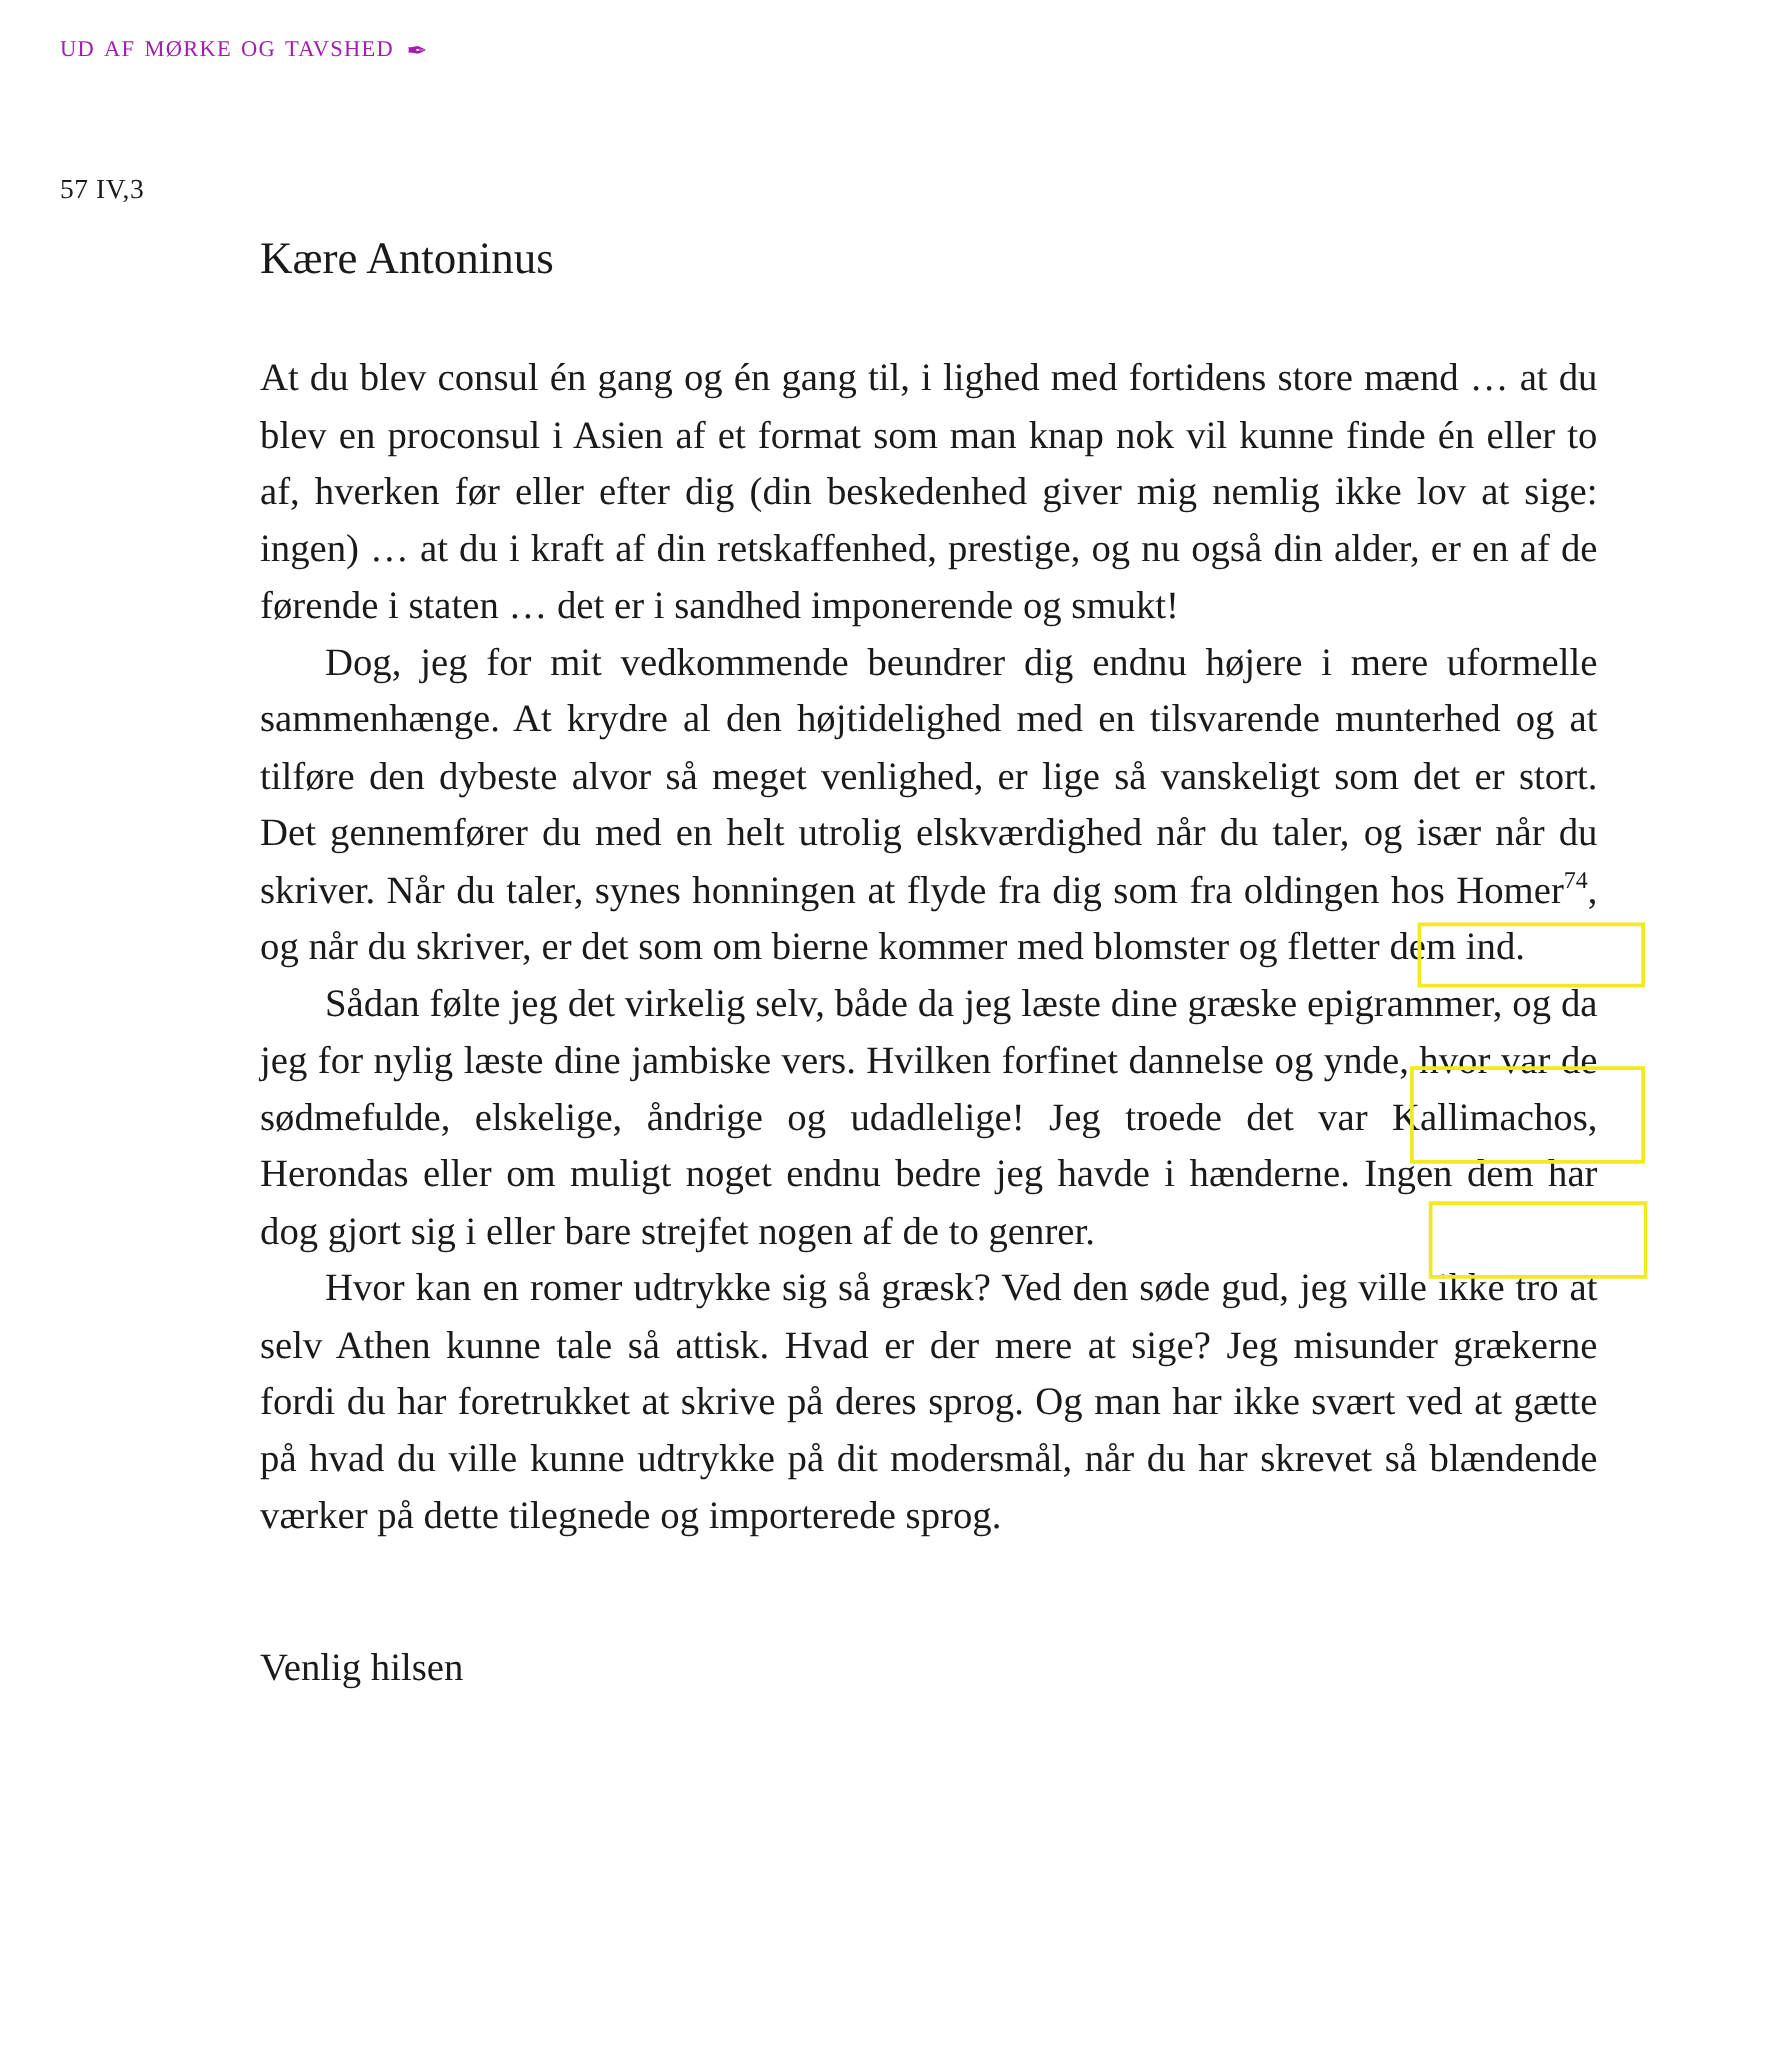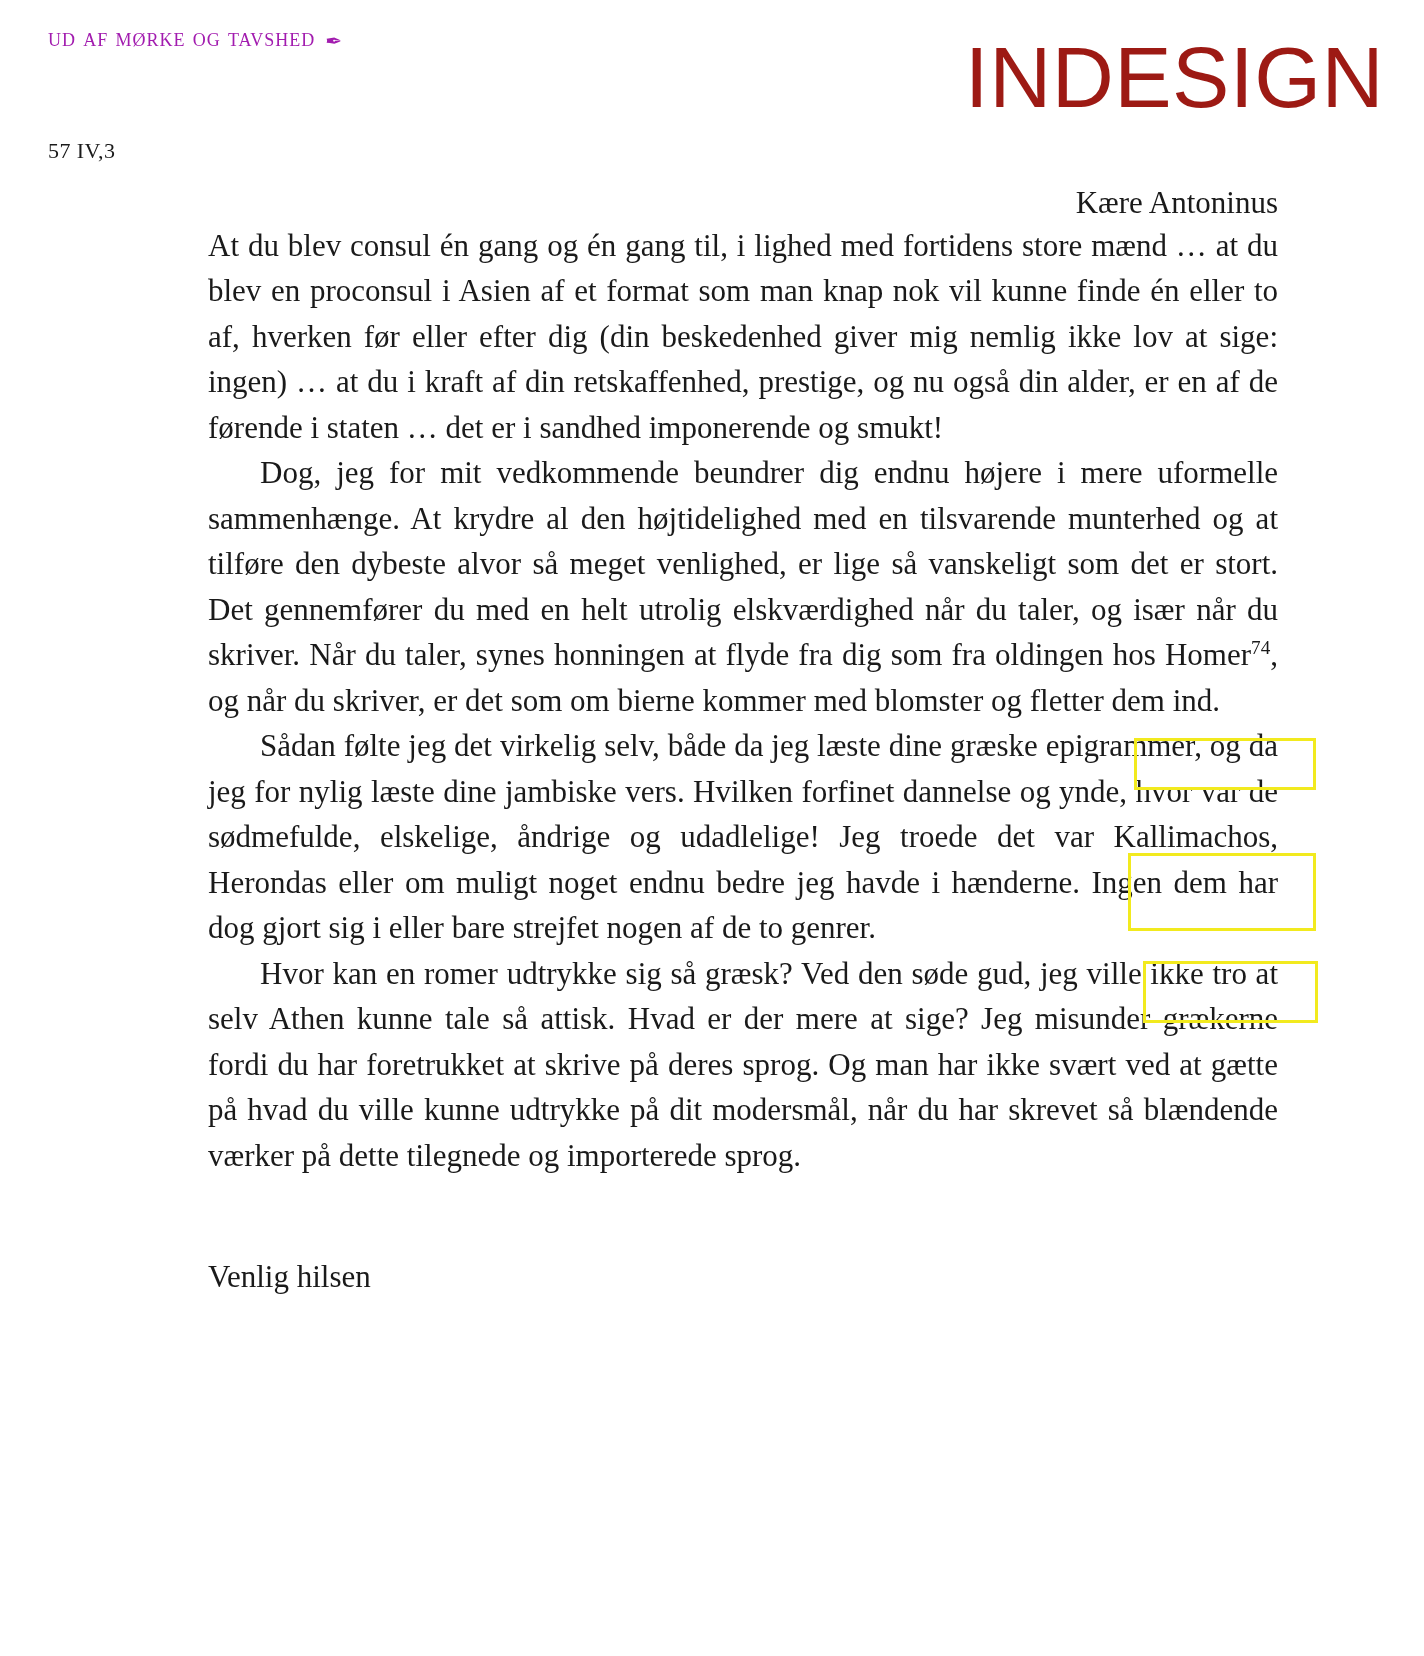--- a/index.html
+++ b/index.html
@@ -78,35 +78,35 @@
   }
 
   .headline {
     font-size: 31px;
     line-height: 1.25;
     margin: 0 0 0 0;
     font-weight: 400;
   }
 
   .salutation {
-    font-size: 31px;
+    font-size: 36px;
     line-height: 1.25;
     margin: 58px 0 0 0;
-    text-align: right;
   }
 
   p.body {
     font-size: 31px;
     line-height: 45.5px;
     margin: 0;
     text-align: justify;
     text-justify: inter-word;
     hyphens: manual;
   }
   p.body.first {
+    margin-top: 50px;
   }
   p.body.indent {
     text-indent: 52px;
     font-family: Liberation Serif, serif;
   }
 
   .signoff {
     font-size: 31px;
     line-height: 45.5px;
     margin-top: 76px;
@@ -130,21 +130,20 @@
 </style>
 </head>
 <body>
 
 <div class="page">
 
   <div class="running-head">
     <span>Ud af mørke og tavshed</span><span class="quill-icon">✒</span>
   </div>
 
-  <div class="brand">INDESIGN</div>
 
   <div class="marginalia">57 IV,3</div>
 
   <div class="column">
 
 
     <div class="salutation">Kære Antoninus</div>
 
     <p class="body first">At du blev consul én gang og én gang til, i lighed med fortidens store mænd … at du blev en proconsul i Asien af et format som man knap nok vil kunne finde én eller to af, hverken før eller efter dig (din beskedenhed giver mig nemlig ikke lov at sige: ingen) … at du i kraft af din retskaffen­hed, prestige, og nu også din alder, er en af de førende i staten … det er i sandhed imponerende og smukt!</p>
 

